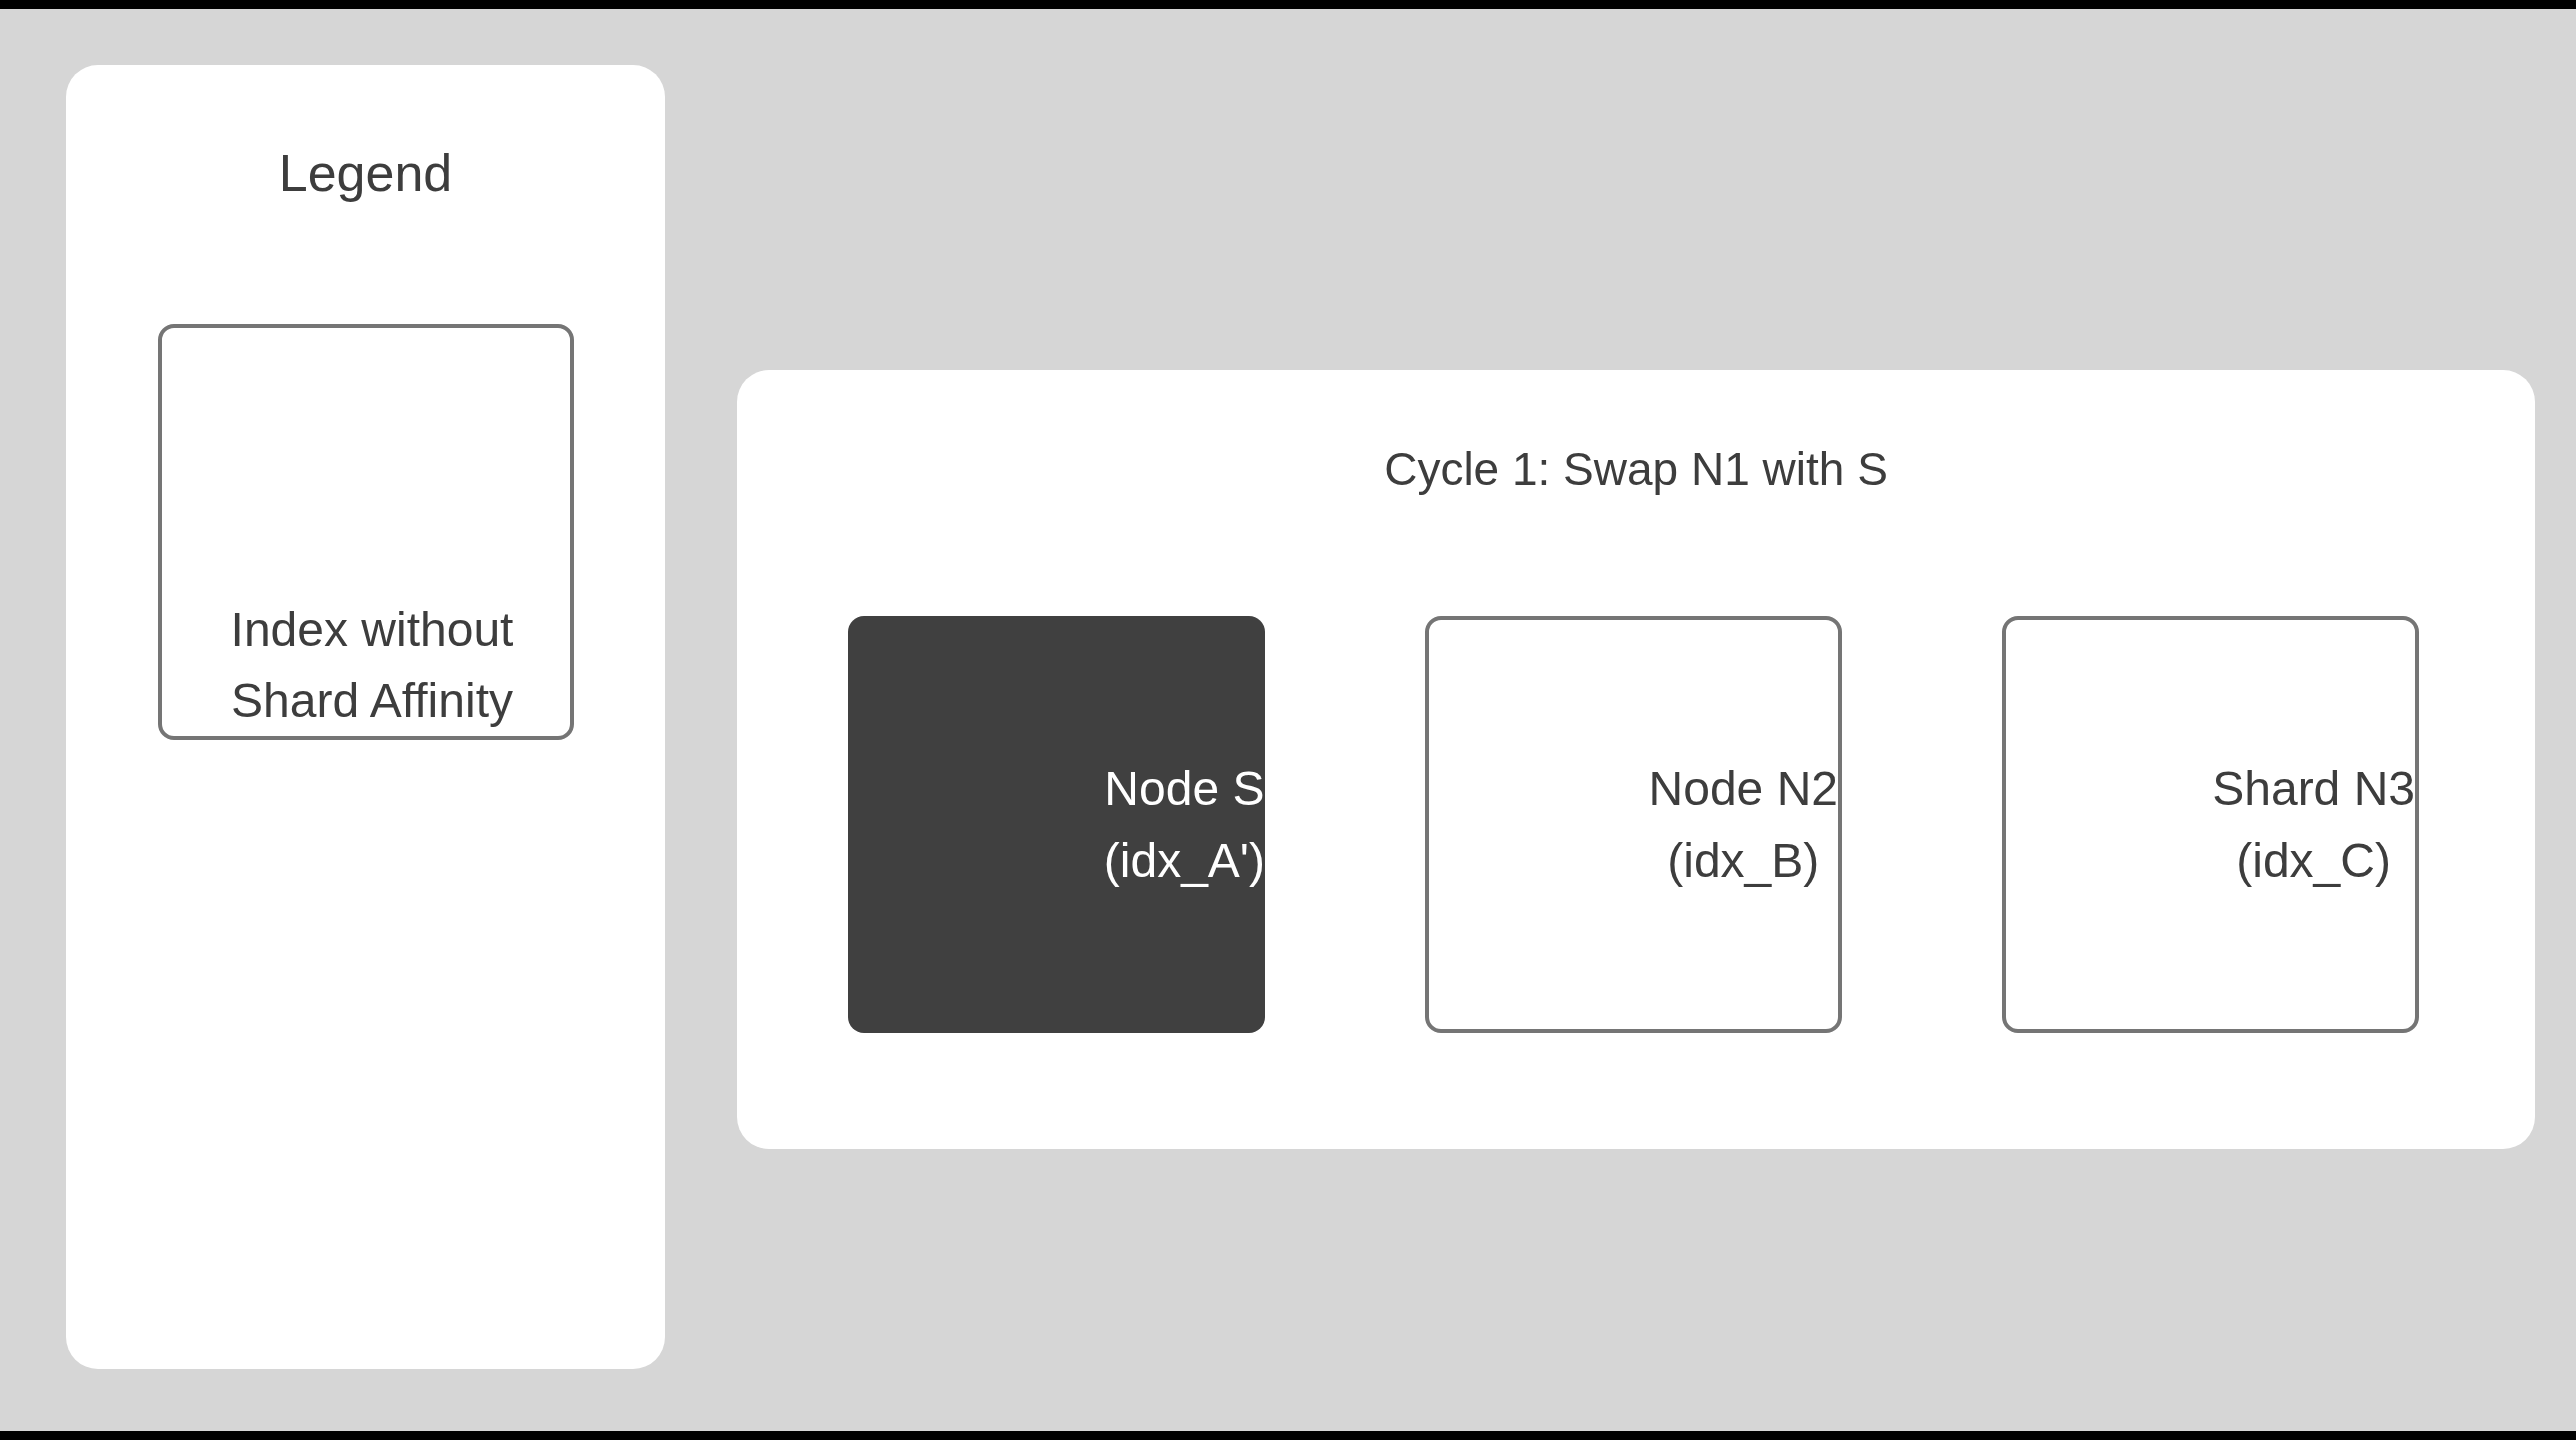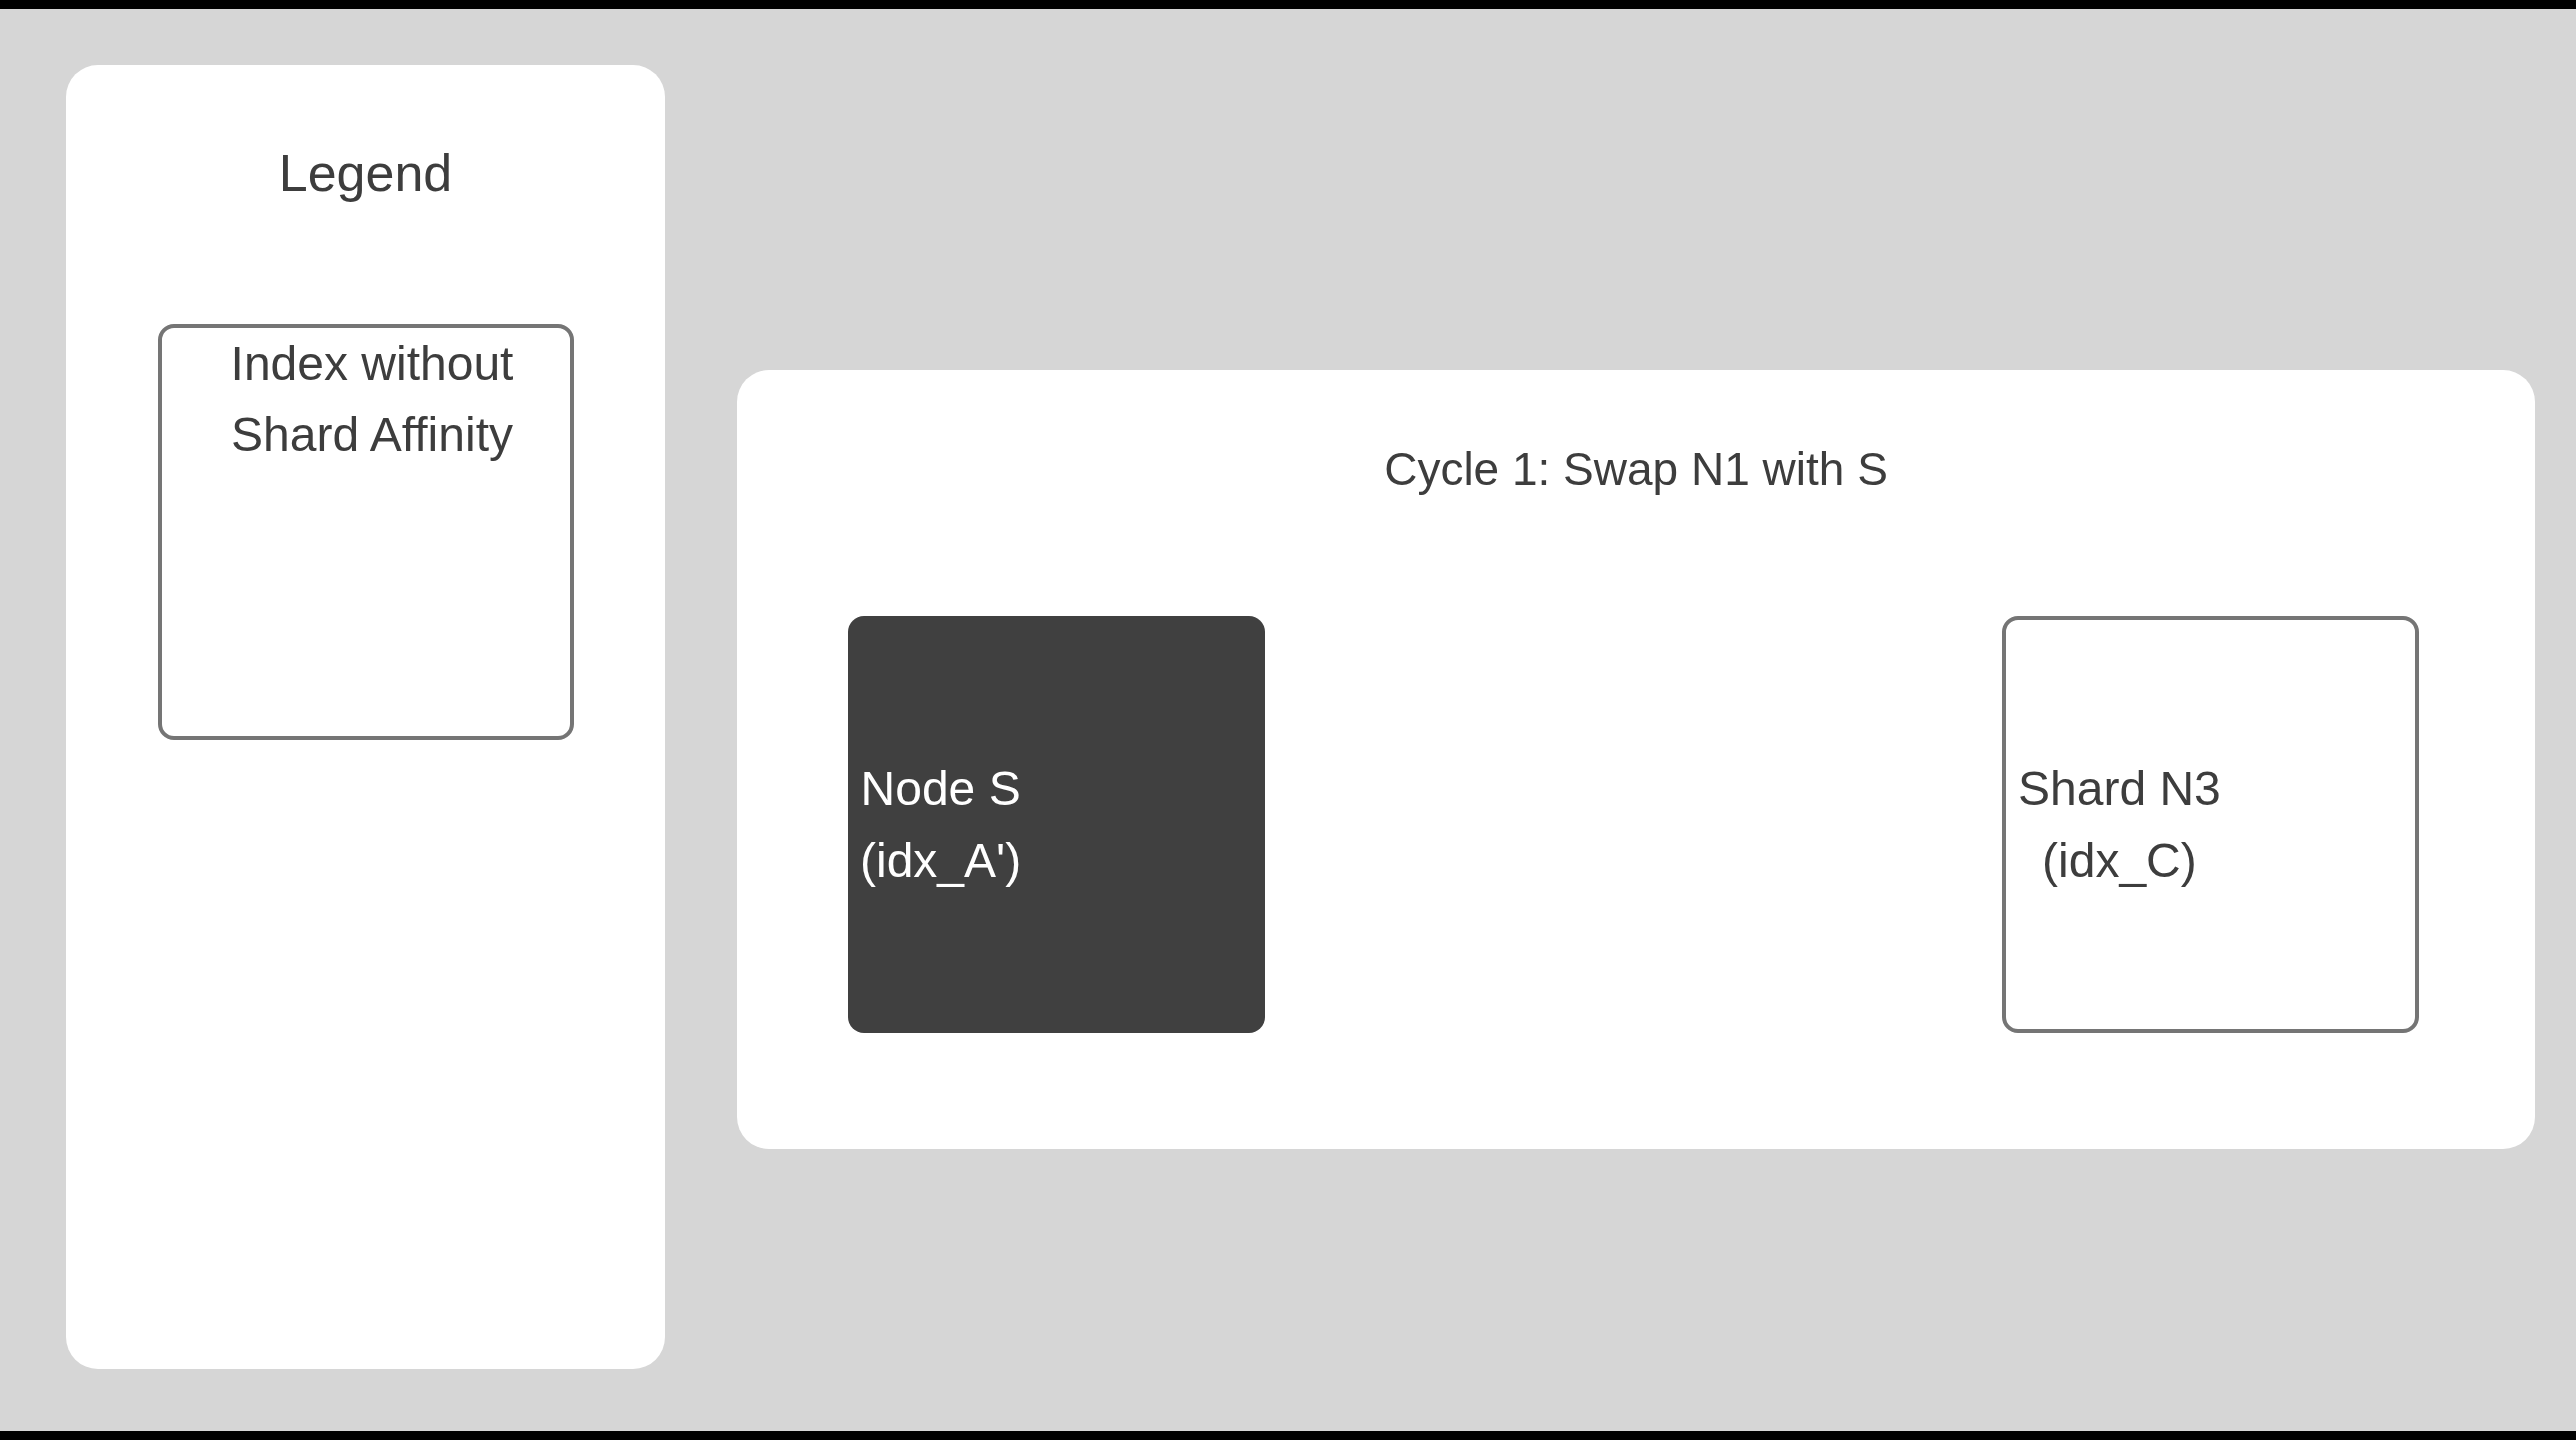--- a/index.html
+++ b/index.html
@@ -45,21 +45,21 @@
       color: #3d3d3d;
     }
 
     
     .box {
       position: absolute;
       width: 416px;
       height: 416px;
       border-radius: 16px;
       display: flex;
-      align-items: flex-start;
+      align-items: flex-end;
       justify-content: center;
       text-align: center;
       font-size: 48px;
       line-height: 1.48;
       color: #3d3d3d;
       box-sizing: border-box;
       padding-left: 12px;
     }
     .box.outlined {
       background: #ffffff;
@@ -121,20 +121,26 @@
   <div class="panel cycle-panel">
     <div class="cycle-title">Cycle 1: Swap N1 with S</div>
 
     <div class="box filled node node-s">
       <div>
         <span class="node-name">Node S</span>
         <span class="node-index">(idx_A')</span>
       </div>
     </div>
 
+    <div class="box outlined node node-n2">
+      <div>
+        <span class="node-name">Node N2</span>
+        <span class="node-index">(idx_B)</span>
+      </div>
+    </div>
 
     <div class="box outlined node node-n3">
       <div>
         <span class="node-name">Shard N3</span>
         <span class="node-index">(idx_C)</span>
       </div>
     </div>
   </div>
 
   <div class="edge-bar edge-bottom"></div>

